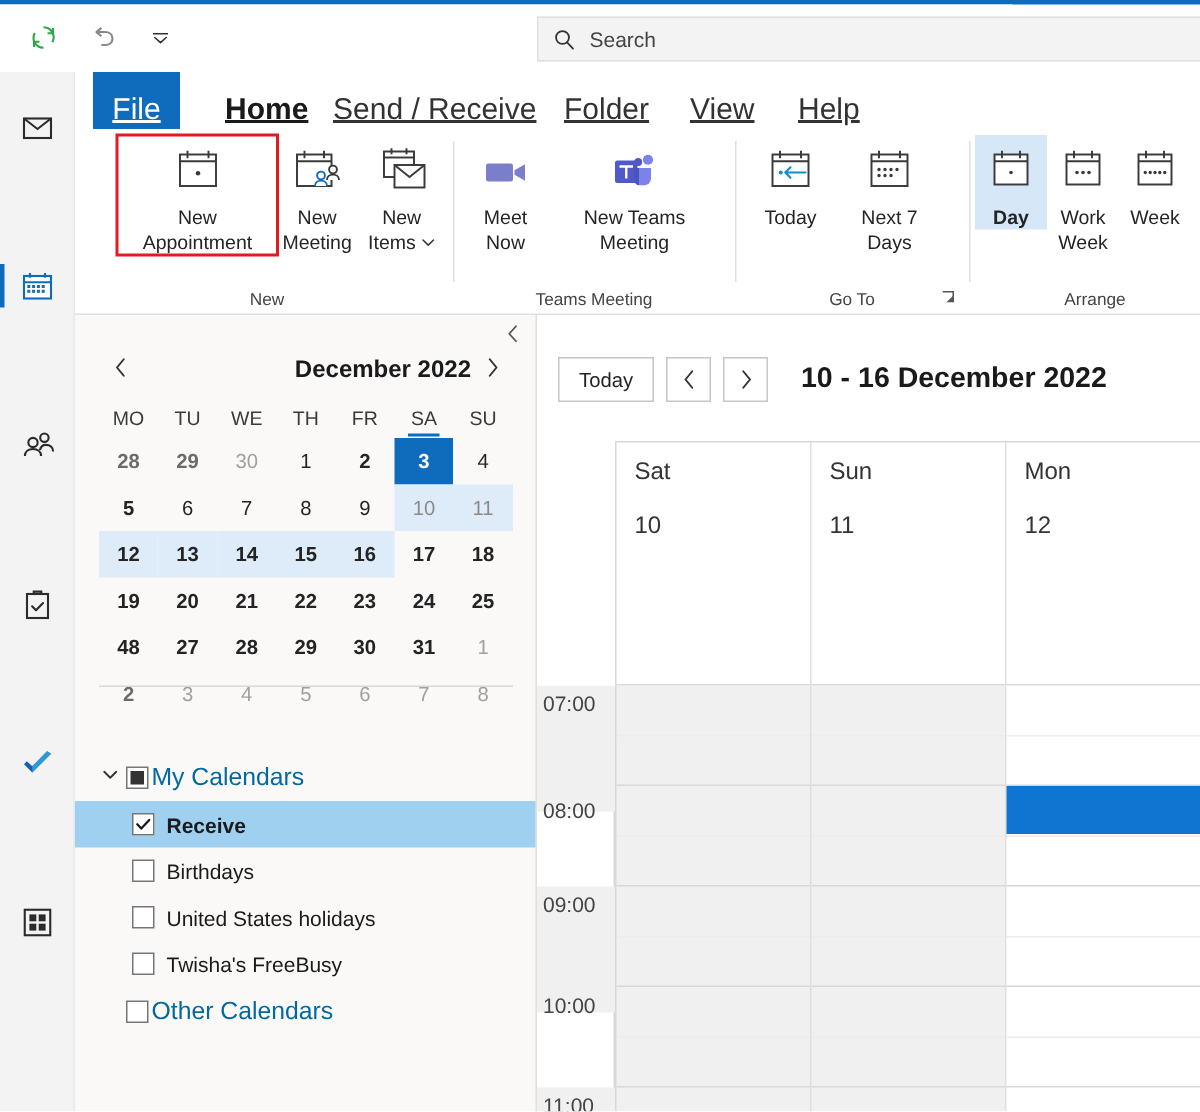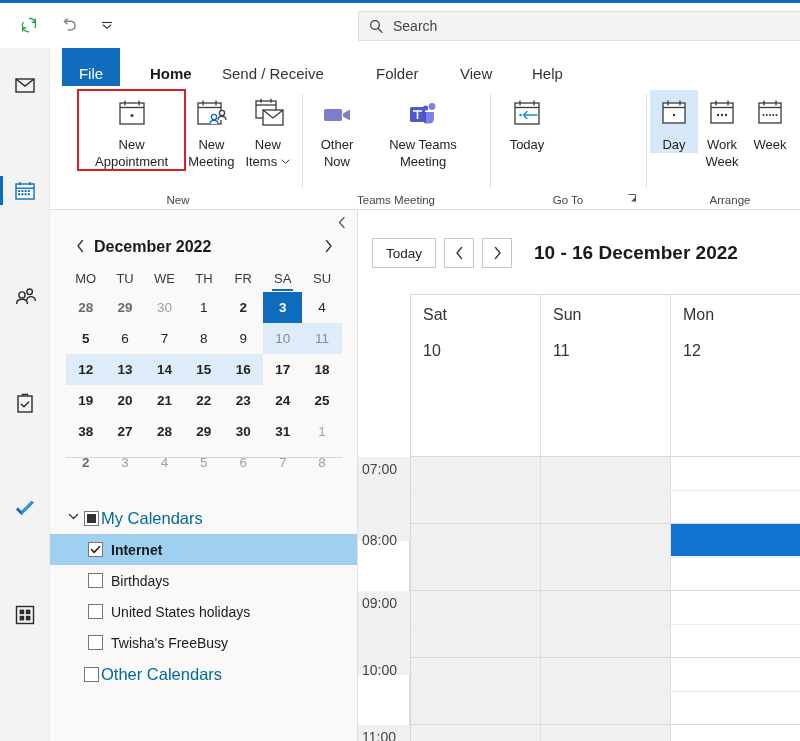--- a/index.html
+++ b/index.html
@@ -27,21 +27,21 @@
     background: #f3f3f3; border: 1px solid #e1dfdd;
     display: flex; align-items: center; cursor: text;
   }
   .search-icon { width: 34px; display: flex; align-items: center; justify-content: center; }
   .search-text { font-size: 14px; color: #444; }
 
   
   .ribbon-tabs { position: absolute; left: 0; top: 48px; width: 800px; height: 38px; background: #fff; }
   .tab {
     position: absolute; top: 0; height: 50px; display: flex; align-items: center;
-    padding: 0 14px; font-size: 15px; color: #333; cursor: pointer; white-space: nowrap;
+    padding: 0 14px; font-size: 20px; color: #333; cursor: pointer; white-space: nowrap; text-decoration: underline;
   }
   .tab.file { background: #0f6cbd; color: #fff; left: 62px; width: 58px; justify-content: center; padding: 0; }
   .tab.active { font-weight: bold; color: #1a1a1a; }
   .tab.active::after {
     content: ""; position: absolute; left: 14px; right: 14px; bottom: 4px; height: 2.5px; background: #0f6cbd;
   }
 
   
   .ribbon { position: absolute; left: 0; top: 86px; width: 800px; height: 124px; background: #fff; border-bottom: 1px solid #e1dfdd; }
   .ribbon-inner { position: absolute; left: 50px; top: 0; right: 0; height: 124px; }
@@ -75,21 +75,21 @@
   }
 
   
   .folder-pane { position: absolute; left: 50px; top: 210px; width: 308px; bottom: 0; background: #faf9f8; border-right: 1px solid #e1dfdd; }
   .pane-collapse { position: absolute; right: 10px; top: 6px; font-size: 13px; color: #555; cursor: pointer; line-height: 1; }
 
   
   .minical { position: absolute; left: 16px; top: 20px; width: 276px; }
   .mc-head { display: flex; align-items: center; height: 34px; }
   .mc-nav { width: 28px; text-align: center; font-size: 15px; color: #333; cursor: pointer; }
-  .mc-title { flex: 1; text-align: left; font-size: 16px; font-weight: bold; color: #1a1a1a; }
+  .mc-title { flex: 1; text-align: right; font-size: 16px; font-weight: bold; color: #1a1a1a; }
   .mc-dows { display: flex; height: 28px; }
   .mc-dow {
     width: 39.4px; text-align: center; font-size: 13px; color: #3a3a3a;
     position: relative; display: flex; align-items: center; justify-content: center;
   }
   .mc-dow.today-col::after {
     content: ""; position: absolute; left: 9px; right: 9px; bottom: 1px; height: 2.5px; background: #0f6cbd;
   }
   .mc-week { display: flex; height: 31px; }
   .mc-day {
@@ -270,21 +270,21 @@
 
       <div class="grp" style="left:256px; width:180px;">
         <div class="grp-items">
           <div class="rbtn" style="width:62px;">
             <span class="ico">
               <svg width="40" height="38" viewBox="0 0 40 38">
                 <rect x="7" y="13" width="18" height="12" rx="1.5" fill="#7b7ec8"></rect>
                 <path d="M26 17.5l7-4v11l-7-4z" fill="#7b7ec8"></path>
               </svg>
             </span>
-            <span class="lbl">Other</span>
+            <span class="lbl">Meet</span>
             <span class="lbl">Now</span>
           </div>
           <div class="rbtn" style="width:110px;">
             <span class="ico">
               <svg width="44" height="38" viewBox="0 0 44 38">
                 <circle cx="31" cy="10.5" r="3.4" fill="#7b83eb"></circle>
                 <circle cx="24.5" cy="12" r="2.6" fill="#5059c9"></circle>
                 <rect x="9" y="11" width="15" height="15" rx="1.5" fill="#5059c9"></rect>
                 <path d="M12 15h9M16.5 15v8" stroke="#fff" stroke-width="1.6"></path>
                 <path d="M25 16h8v7a4.5 4.5 0 0 1-4.5 4.5H25z" fill="#7b83eb"></path>
@@ -307,34 +307,54 @@
                 <rect x="8" y="7" width="24" height="21" stroke="#3a3a3a" stroke-width="1.3" fill="#fff"></rect>
                 <path d="M8 11.5h24" stroke="#3a3a3a" stroke-width="1.3"></path>
                 <path d="M13 4.5v5M27 4.5v5" stroke="#3a3a3a" stroke-width="1.3"></path>
                 <circle cx="13.5" cy="19" r="1.3" fill="#0f8fd0"></circle>
                 <path d="M17 19h13M20 15.5 16.5 19l3.5 3.5" stroke="#0f8fd0" stroke-width="1.4" fill="none" stroke-linecap="round" stroke-linejoin="round"></path>
               </svg>
             </span>
             <span class="lbl">Today</span>
             <span class="lbl"></span>
           </div>
+          <div class="rbtn" style="width:66px;">
+            <span class="ico">
+              <svg width="40" height="38" viewBox="0 0 40 38">
+                <rect x="8" y="7" width="24" height="21" stroke="#3a3a3a" stroke-width="1.3" fill="#fff"></rect>
+                <path d="M8 11.5h24" stroke="#3a3a3a" stroke-width="1.3"></path>
+                <path d="M13 4.5v5M27 4.5v5" stroke="#3a3a3a" stroke-width="1.3"></path>
+                <g fill="#3a3a3a">
+                  <circle cx="13" cy="17" r="1.1"></circle>
+                    <circle cx="17" cy="17" r="1.1"></circle>
+                  <circle cx="21" cy="17" r="1.1"></circle>
+                    <circle cx="25" cy="17" r="1.1"></circle>
+                  <circle cx="13" cy="21" r="1.1"></circle>
+                    <circle cx="17" cy="21" r="1.1"></circle>
+                  <circle cx="21" cy="21" r="1.1"></circle>
+                </g>
+              </svg>
+            </span>
+            <span class="lbl">Next 7</span>
+            <span class="lbl">Days</span>
+          </div>
         </div>
         <div class="grp-label">Go To</div>
         <div class="grp-dialog">
           <svg width="11" height="11" viewBox="0 0 11 11">
             <path d="M1.5 1.5h7v7" stroke="#555" stroke-width="1" fill="none"></path>
             <path d="M8.5 8.5 4 8.5 8.5 4z" fill="#555"></path>
           </svg>
         </div>
       </div>
       <div class="grp-sep" style="left:596px;"></div>
 
       <div class="grp" style="left:540px; width:220px;">
         <div class="grp-items" style="padding-left:60px;">
-          <div class="rbtn selected" style="width:54px;">
+          <div class="rbtn selected" style="width:54px;font-weight:bold;">
             <span class="ico">
               <svg width="40" height="38" viewBox="0 0 40 38">
                 <rect x="9" y="7" width="22" height="20" stroke="#3a3a3a" stroke-width="1.3" fill="#fff"></rect>
                 <path d="M9 11.5h22" stroke="#3a3a3a" stroke-width="1.3"></path>
                 <path d="M14 4.5v5M26 4.5v5" stroke="#3a3a3a" stroke-width="1.3"></path>
                 <circle cx="20" cy="19" r="1.2" fill="#3a3a3a"></circle>
               </svg>
             </span>
             <span class="lbl">Day</span>
             <span class="lbl"></span>
@@ -525,21 +545,21 @@
           <div class="mc-week">
             <div class="mc-day bold">19</div>
             <div class="mc-day bold">20</div>
             <div class="mc-day bold">21</div>
             <div class="mc-day bold">22</div>
             <div class="mc-day bold">23</div>
             <div class="mc-day bold">24</div>
             <div class="mc-day bold">25</div>
           </div>
           <div class="mc-week">
-            <div class="mc-day bold">38</div>
+            <div class="mc-day bold">48</div>
             <div class="mc-day bold">27</div>
             <div class="mc-day bold">28</div>
             <div class="mc-day bold">29</div>
             <div class="mc-day bold">30</div>
             <div class="mc-day bold">31</div>
             <div class="mc-day dim">1</div>
           </div>
           <div class="mc-week">
             <div class="mc-day dimbold">2</div>
             <div class="mc-day dim">3</div>
@@ -560,21 +580,21 @@
             </svg></span>
           <span class="cb partial"></span>
           <span class="cg-title">My Calendars</span>
         </div>
         <div class="cal-row selected">
           <span class="cb">
             <svg width="11" height="11" viewBox="0 0 11 11">
               <path d="M1.5 5.5 4.2 8.4 9.5 2.6" stroke="#1a1a1a" stroke-width="1.5" fill="none" stroke-linecap="round" stroke-linejoin="round"></path>
             </svg>
           </span>
-          <span class="cal-name">Internet</span>
+          <span class="cal-name">Receive</span>
         </div>
         <div class="cal-row">
           <span class="cb"></span>
           <span class="cal-name">Birthdays</span>
         </div>
         <div class="cal-row">
           <span class="cb"></span>
           <span class="cal-name">United States holidays</span>
         </div>
         <div class="cal-row">

